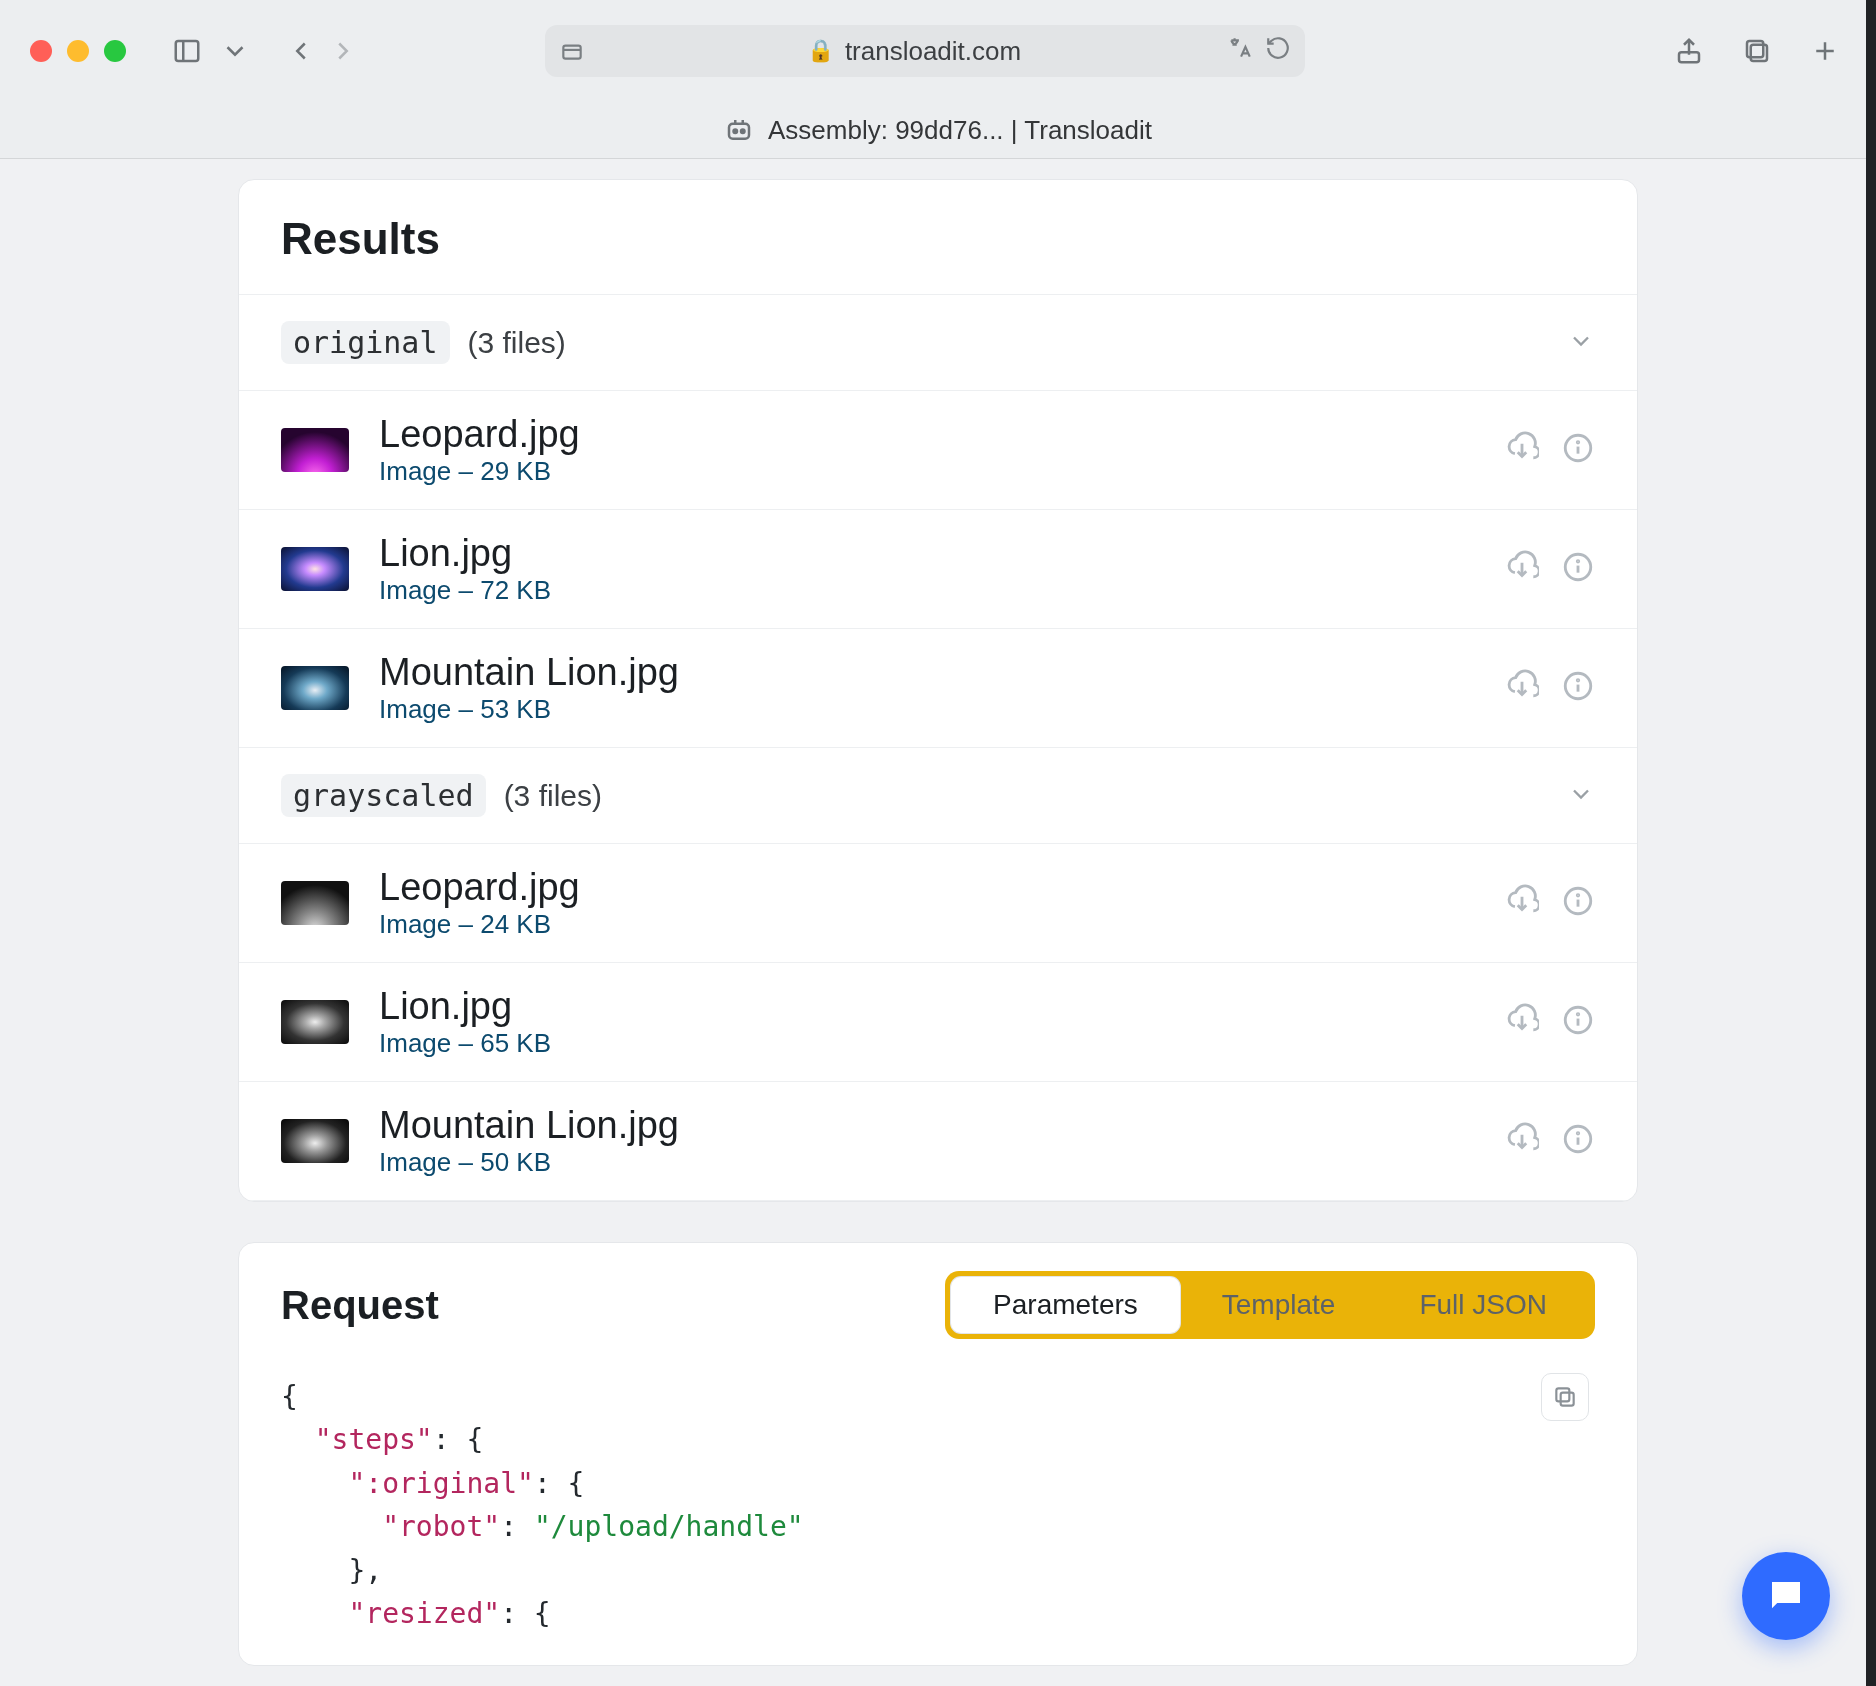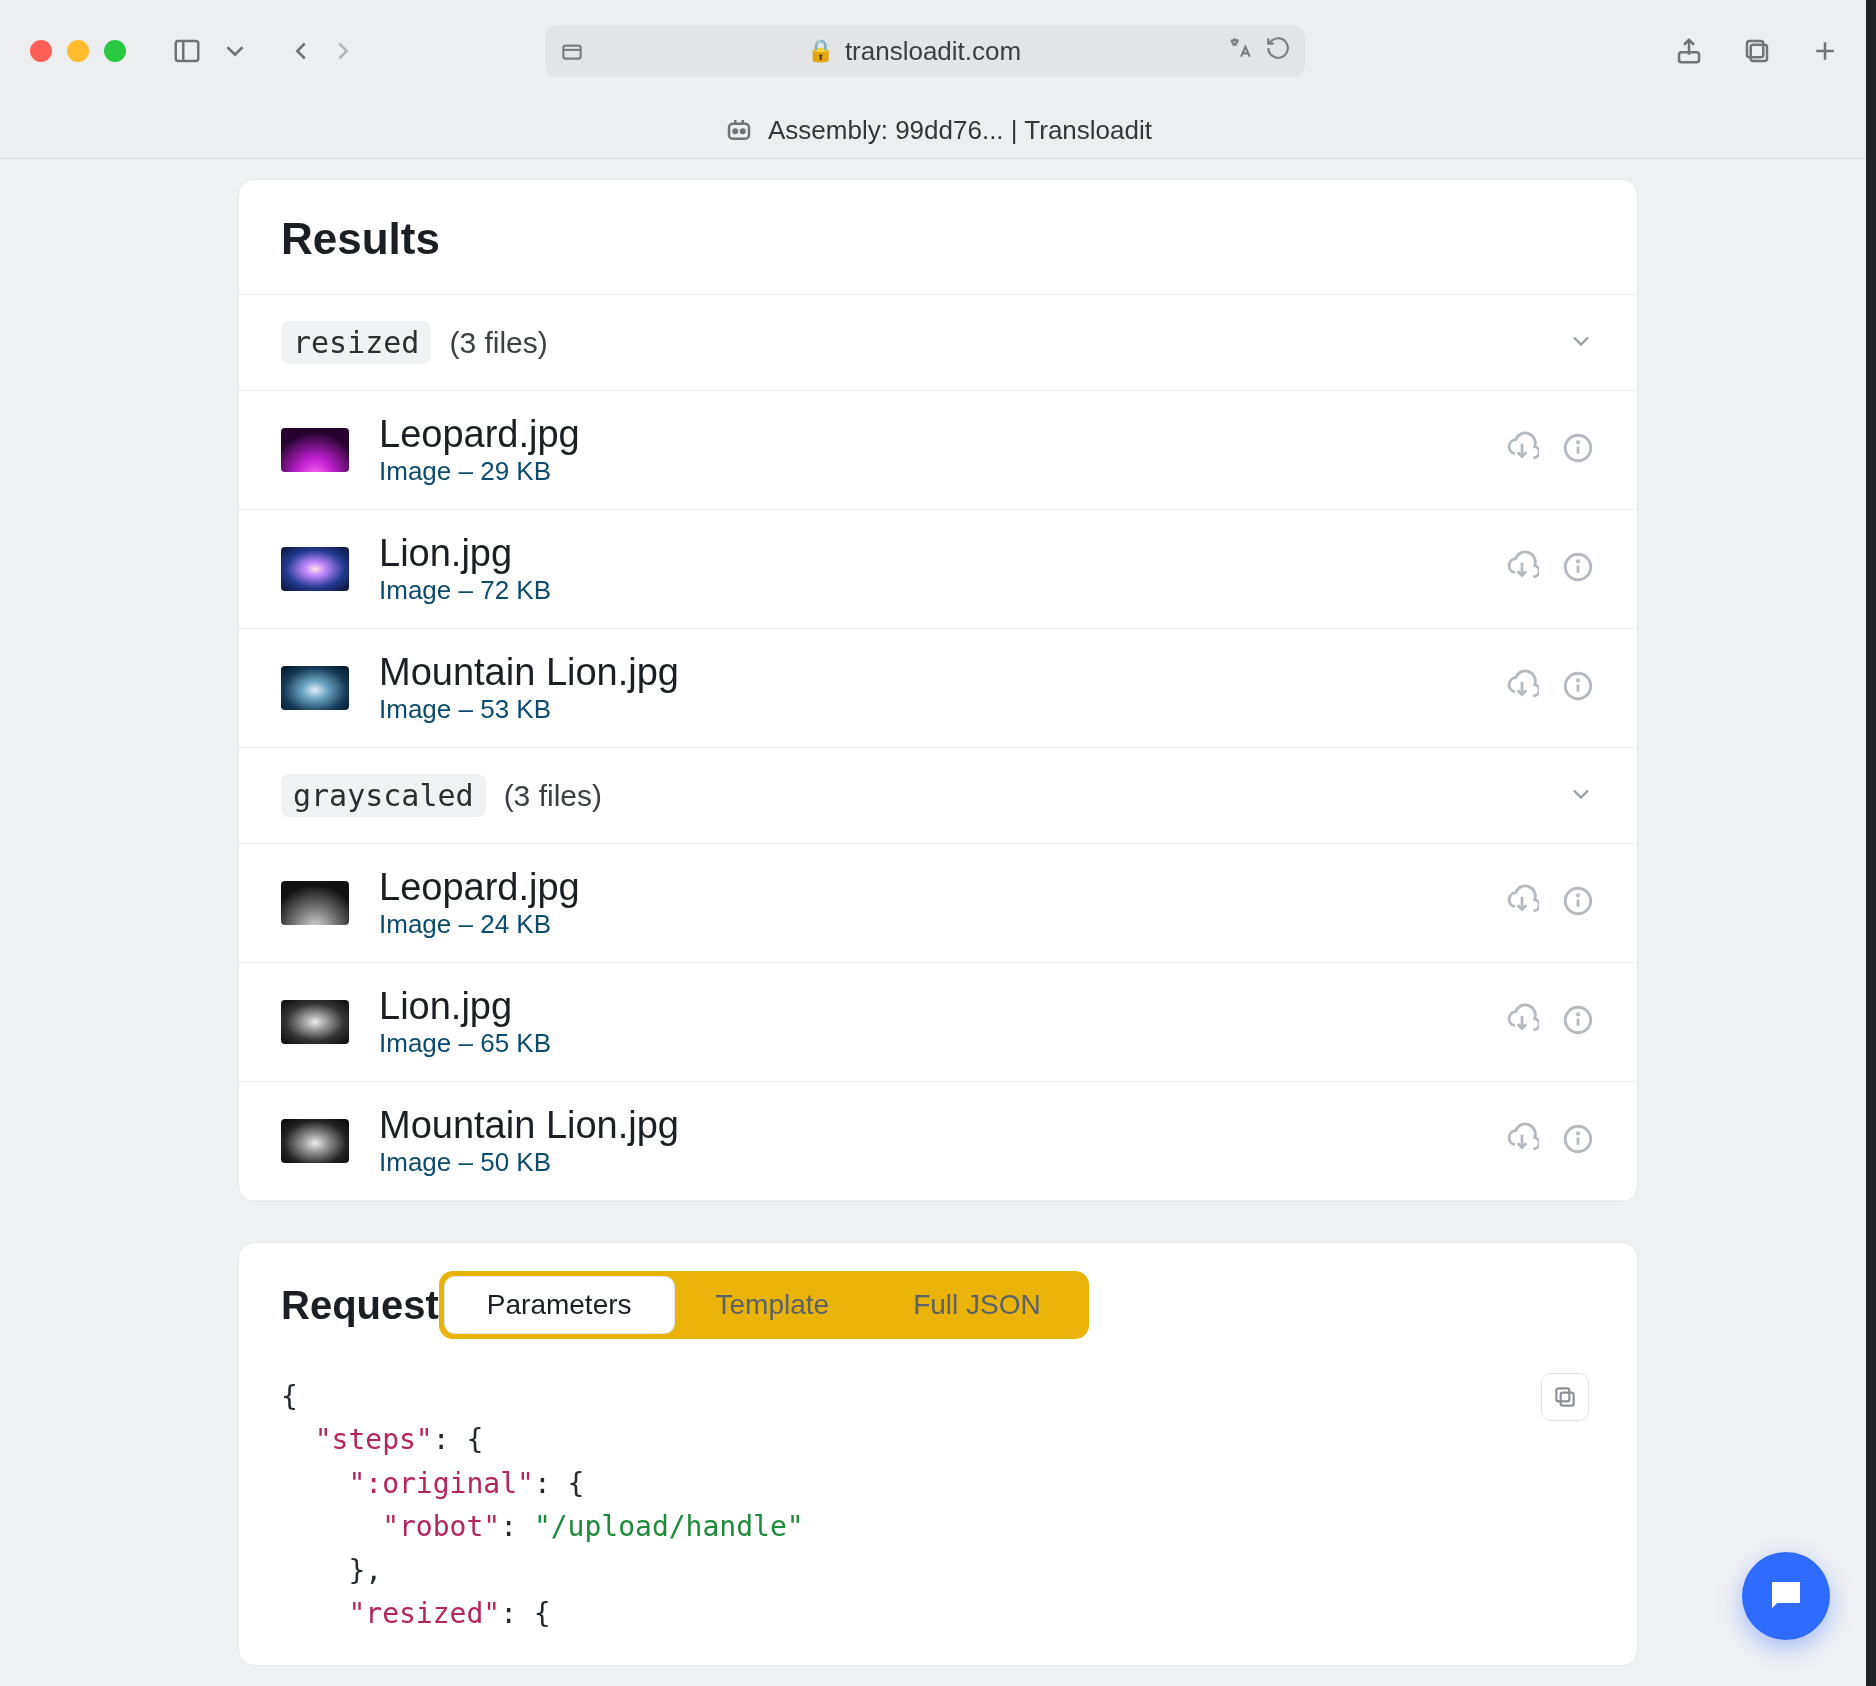--- a/index.html
+++ b/index.html
@@ -122,21 +122,21 @@
 .thumb.gray-gal  { background: radial-gradient(ellipse at 50% 50%, #eee 0%, #aaa 20%, #333 60%, #0a0a0a 100%); }
 .thumb.gray-andr { background: radial-gradient(ellipse at 50% 55%, #eee 0%, #999 25%, #222 65%, #060606 100%); }
 .fmeta { display:flex; flex-direction:column; }
 .fname { font-size: 38px; color:#1b1f23; }
 .fsub  { font-size: 26px; color:#0c4a6e; }
 .row-actions { margin-left:auto; display:flex; gap:22px; color:#b4bac0; }
 .row-actions svg { width:34px; height:34px; stroke:currentColor; fill:none; stroke-width:2; }
 
 
 .request-header {
-  display:flex; align-items:center; 
+  display:flex; align-items:center; justify-content:space-between;
   padding: 28px 42px 26px;
 }
 .request-header h2 { font-size: 40px; font-weight:700; }
 .seg {
   display:flex; background:#eab308; border-radius:14px; padding:6px;
 }
 .seg-item {
   padding: 12px 42px;
   font-size: 28px;
   color:#5c6268;
@@ -276,21 +276,21 @@
 
 <div class="page">
 
   <div class="card">
     <div class="card-header">
       <h2>Results</h2>
     </div>
     <div id="results-groups">
         <div class="group">
           <div class="group-header">
-            <span class="tag">resized</span>
+            <span class="tag">original</span>
             <span class="count">(3 files)</span>
             <span class="chev"><svg viewBox="0 0 24 24" width="28" height="28" fill="none" stroke="currentColor" stroke-width="2">
                 <polyline points="6 9 12 15 18 9"></polyline>
               </svg></span>
           </div>
           <div class="file-row">
             <div class="thumb magenta"></div>
             <div class="fmeta">
               <span class="fname">Leopard.jpg</span>
               <span class="fsub">Image – 29 KB</span>

